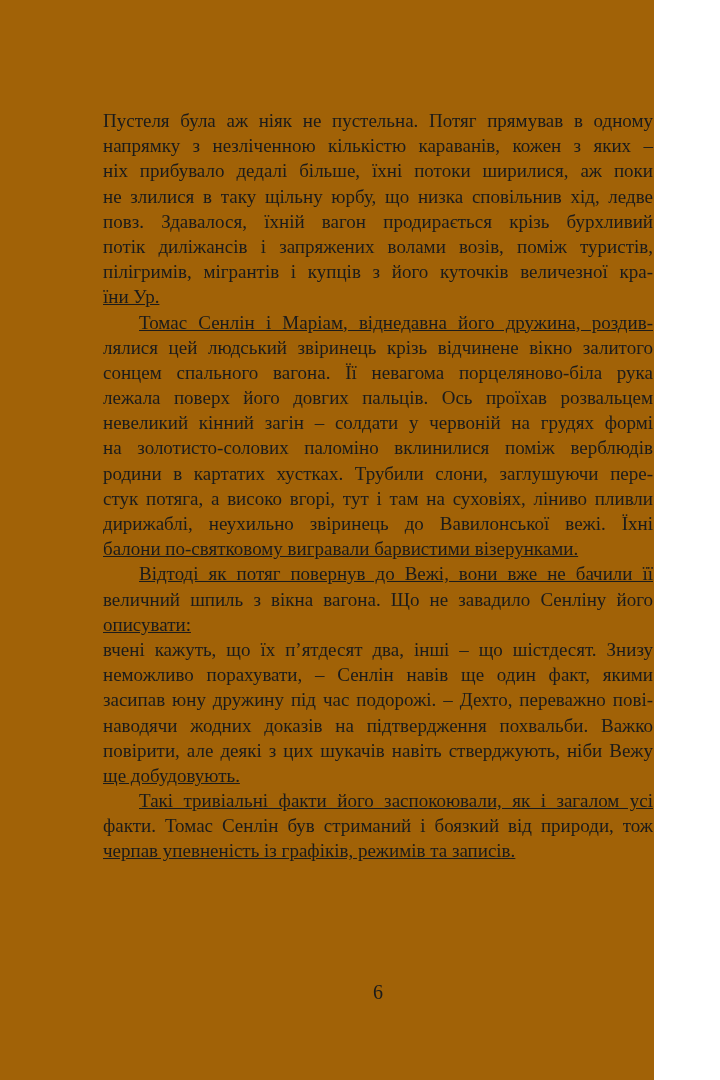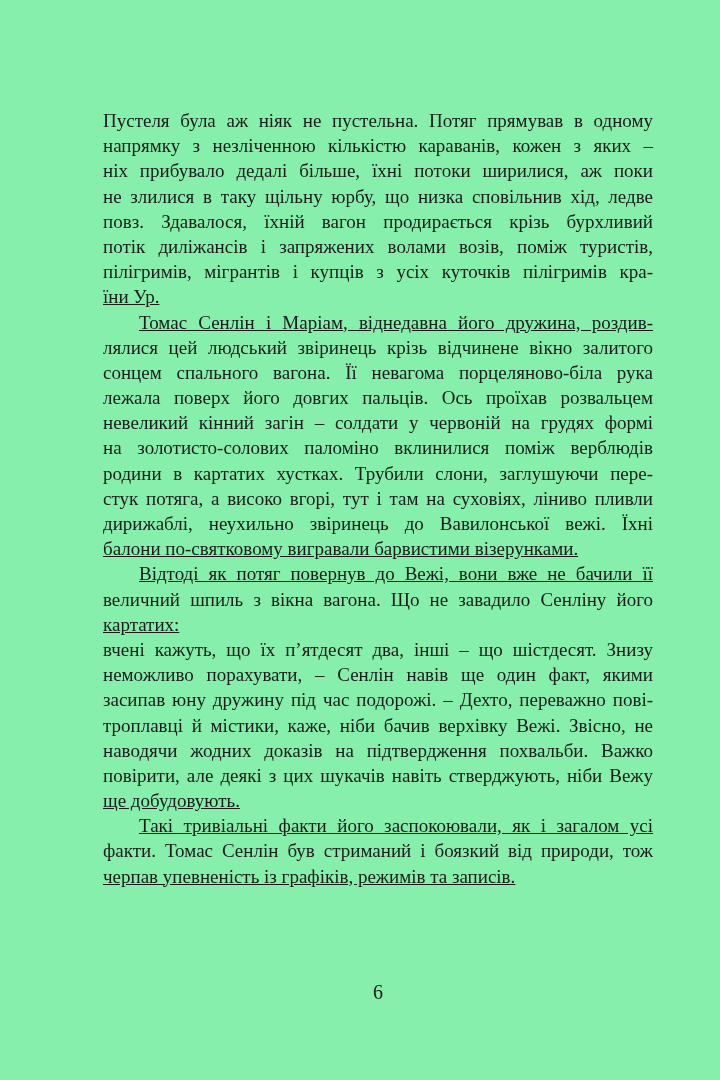--- a/index.html
+++ b/index.html
@@ -2,23 +2,23 @@
 <html><head>
 <meta charset="utf-8">
 <style>
   html, body {
     margin: 0;
     padding: 0;
     background: #ffffff;
   }
   .screen {
     position: relative;
-    width: 720px;
+    width: 654px;
     height: 1080px;
-    background: #86efac;
+    background: #a16207;
     overflow: hidden;
     font-family: "Liberation Serif", "DejaVu Serif", serif;
     color: #1b1b1b;
   }
   .page-text {
     position: absolute;
     left: 103px;
     top: 108px;
     width: 550px;
     font-size: 19px;
@@ -59,45 +59,44 @@
 
 <div class="screen">
   <div class="page-text">
       <div class="paragraph">
         <div class="line first">Пустеля була аж ніяк не пустельна. Потяг прямував в одному</div>
         <div class="line">напрямку з незліченною кількістю караванів, кожен з яких –</div>
         <div class="line">ніх прибувало дедалі більше, їхні потоки ширилися, аж поки</div>
         <div class="line">не злилися в таку щільну юрбу, що низка сповільнив хід, ледве</div>
         <div class="line">повз. Здавалося, їхній вагон продирається крізь бурхливий</div>
         <div class="line">потік диліжансів і запряжених волами возів, поміж туристів,</div>
-        <div class="line">пілігримів, мігрантів і купців з усіх куточків пілігримів кра-</div>
+        <div class="line">пілігримів, мігрантів і купців з його куточків величезної кра-</div>
         <div class="line last">їни Ур.</div>
       </div>
       <div class="paragraph indent">
         <div class="line first">Томас Сенлін і Маріам, віднедавна його дружина, роздив-</div>
         <div class="line">лялися цей людський звіринець крізь відчинене вікно залитого</div>
         <div class="line">сонцем спального вагона. Її невагома порцеляново-біла рука</div>
         <div class="line">лежала поверх його довгих пальців. Ось проїхав розвальцем</div>
         <div class="line">невеликий кінний загін – солдати у червоній на грудях формі</div>
         <div class="line">на золотисто-солових паломіно вклинилися поміж верблюдів</div>
         <div class="line">родини в картатих хустках. Трубили слони, заглушуючи пере-</div>
         <div class="line">стук потяга, а високо вгорі, тут і там на суховіях, ліниво пливли</div>
         <div class="line">дирижаблі, неухильно звіринець до Вавилонської вежі. Їхні</div>
         <div class="line last">балони по-святковому вигравали барвистими візерунками.</div>
       </div>
       <div class="paragraph indent">
         <div class="line first">Відтоді як потяг повернув до Вежі, вони вже не бачили її</div>
         <div class="line">величний шпиль з вікна вагона. Що не завадило Сенліну його</div>
-        <div class="line last">картатих:</div>
+        <div class="line last">описувати:</div>
       </div>
       <div class="paragraph indent">
         <div class="line">вчені кажуть, що їх п’ятдесят два, інші – що шістдесят. Знизу</div>
         <div class="line">неможливо порахувати, – Сенлін навів ще один факт, якими</div>
         <div class="line">засипав юну дружину під час подорожі. – Дехто, переважно пові-</div>
-        <div class="line">троплавці й містики, каже, ніби бачив верхівку Вежі. Звісно, не</div>
         <div class="line">наводячи жодних доказів на підтвердження похвальби. Важко</div>
         <div class="line">повірити, але деякі з цих шукачів навіть стверджують, ніби Вежу</div>
         <div class="line last">ще добудовують.</div>
       </div>
       <div class="paragraph indent">
         <div class="line first">Такі тривіальні факти його заспокоювали, як і загалом усі</div>
         <div class="line">факти. Томас Сенлін був стриманий і боязкий від природи, тож</div>
         <div class="line last">черпав упевненість із графіків, режимів та записів.</div>
       </div>
     </div>

